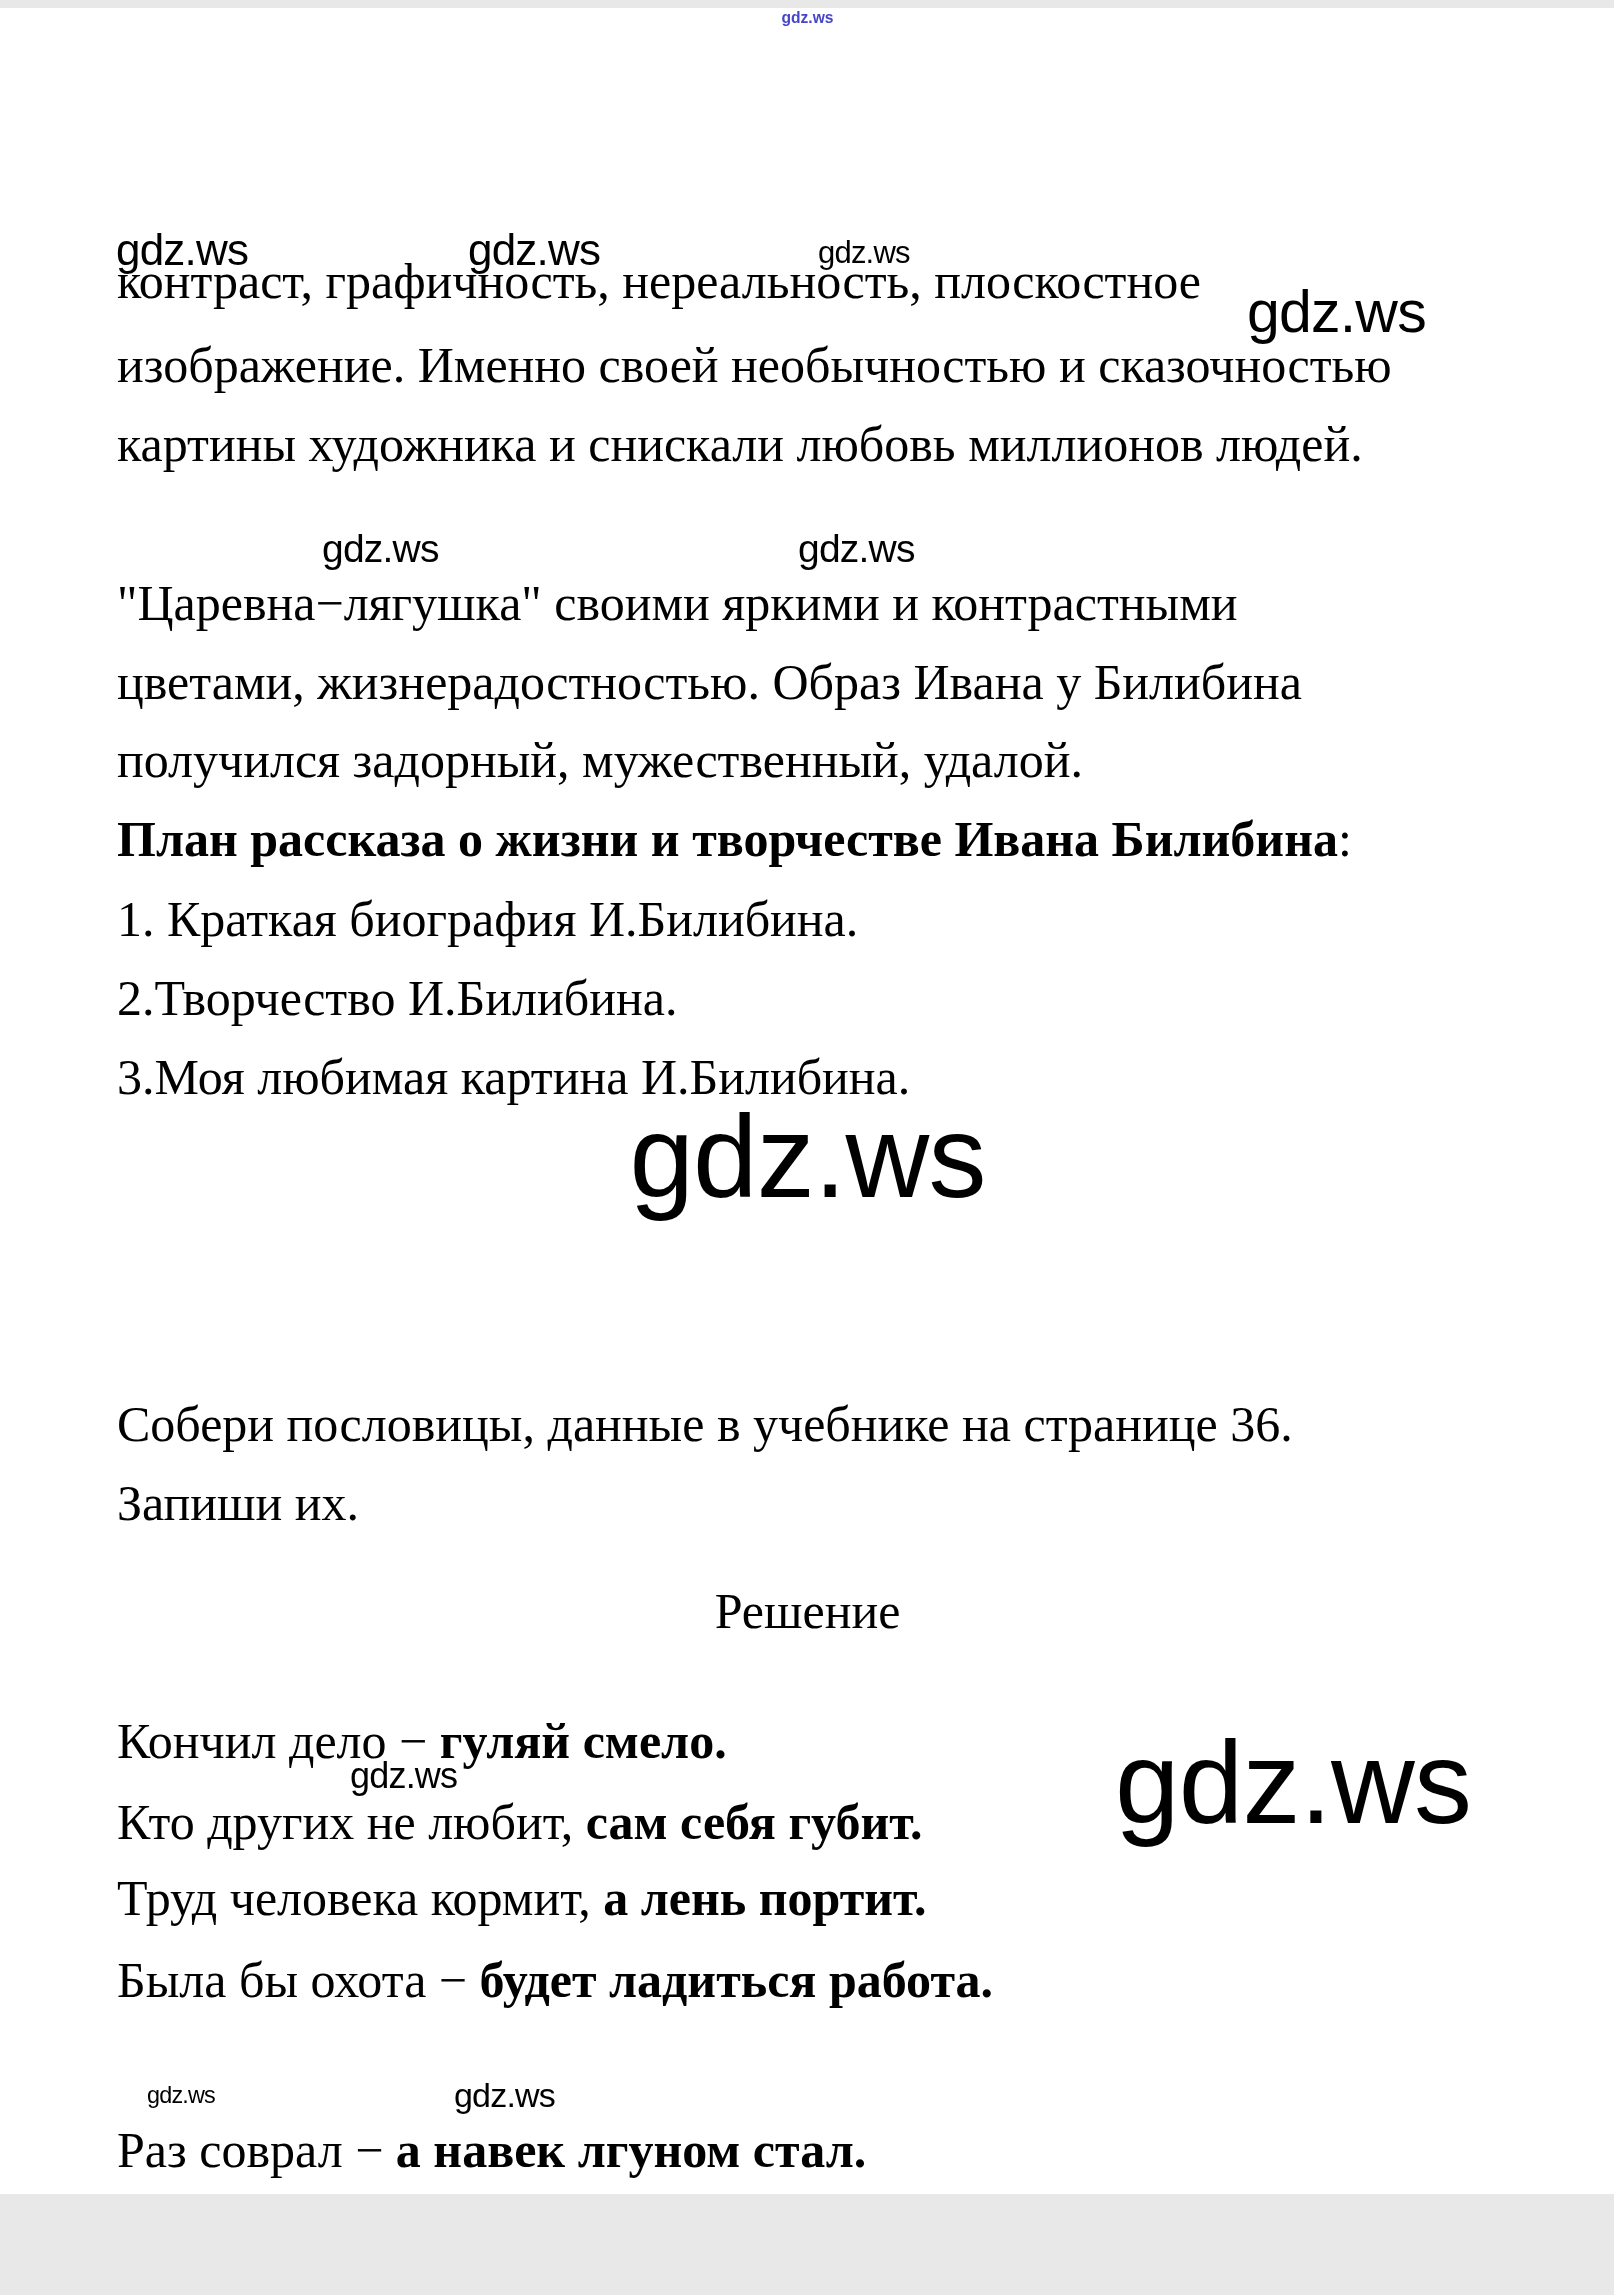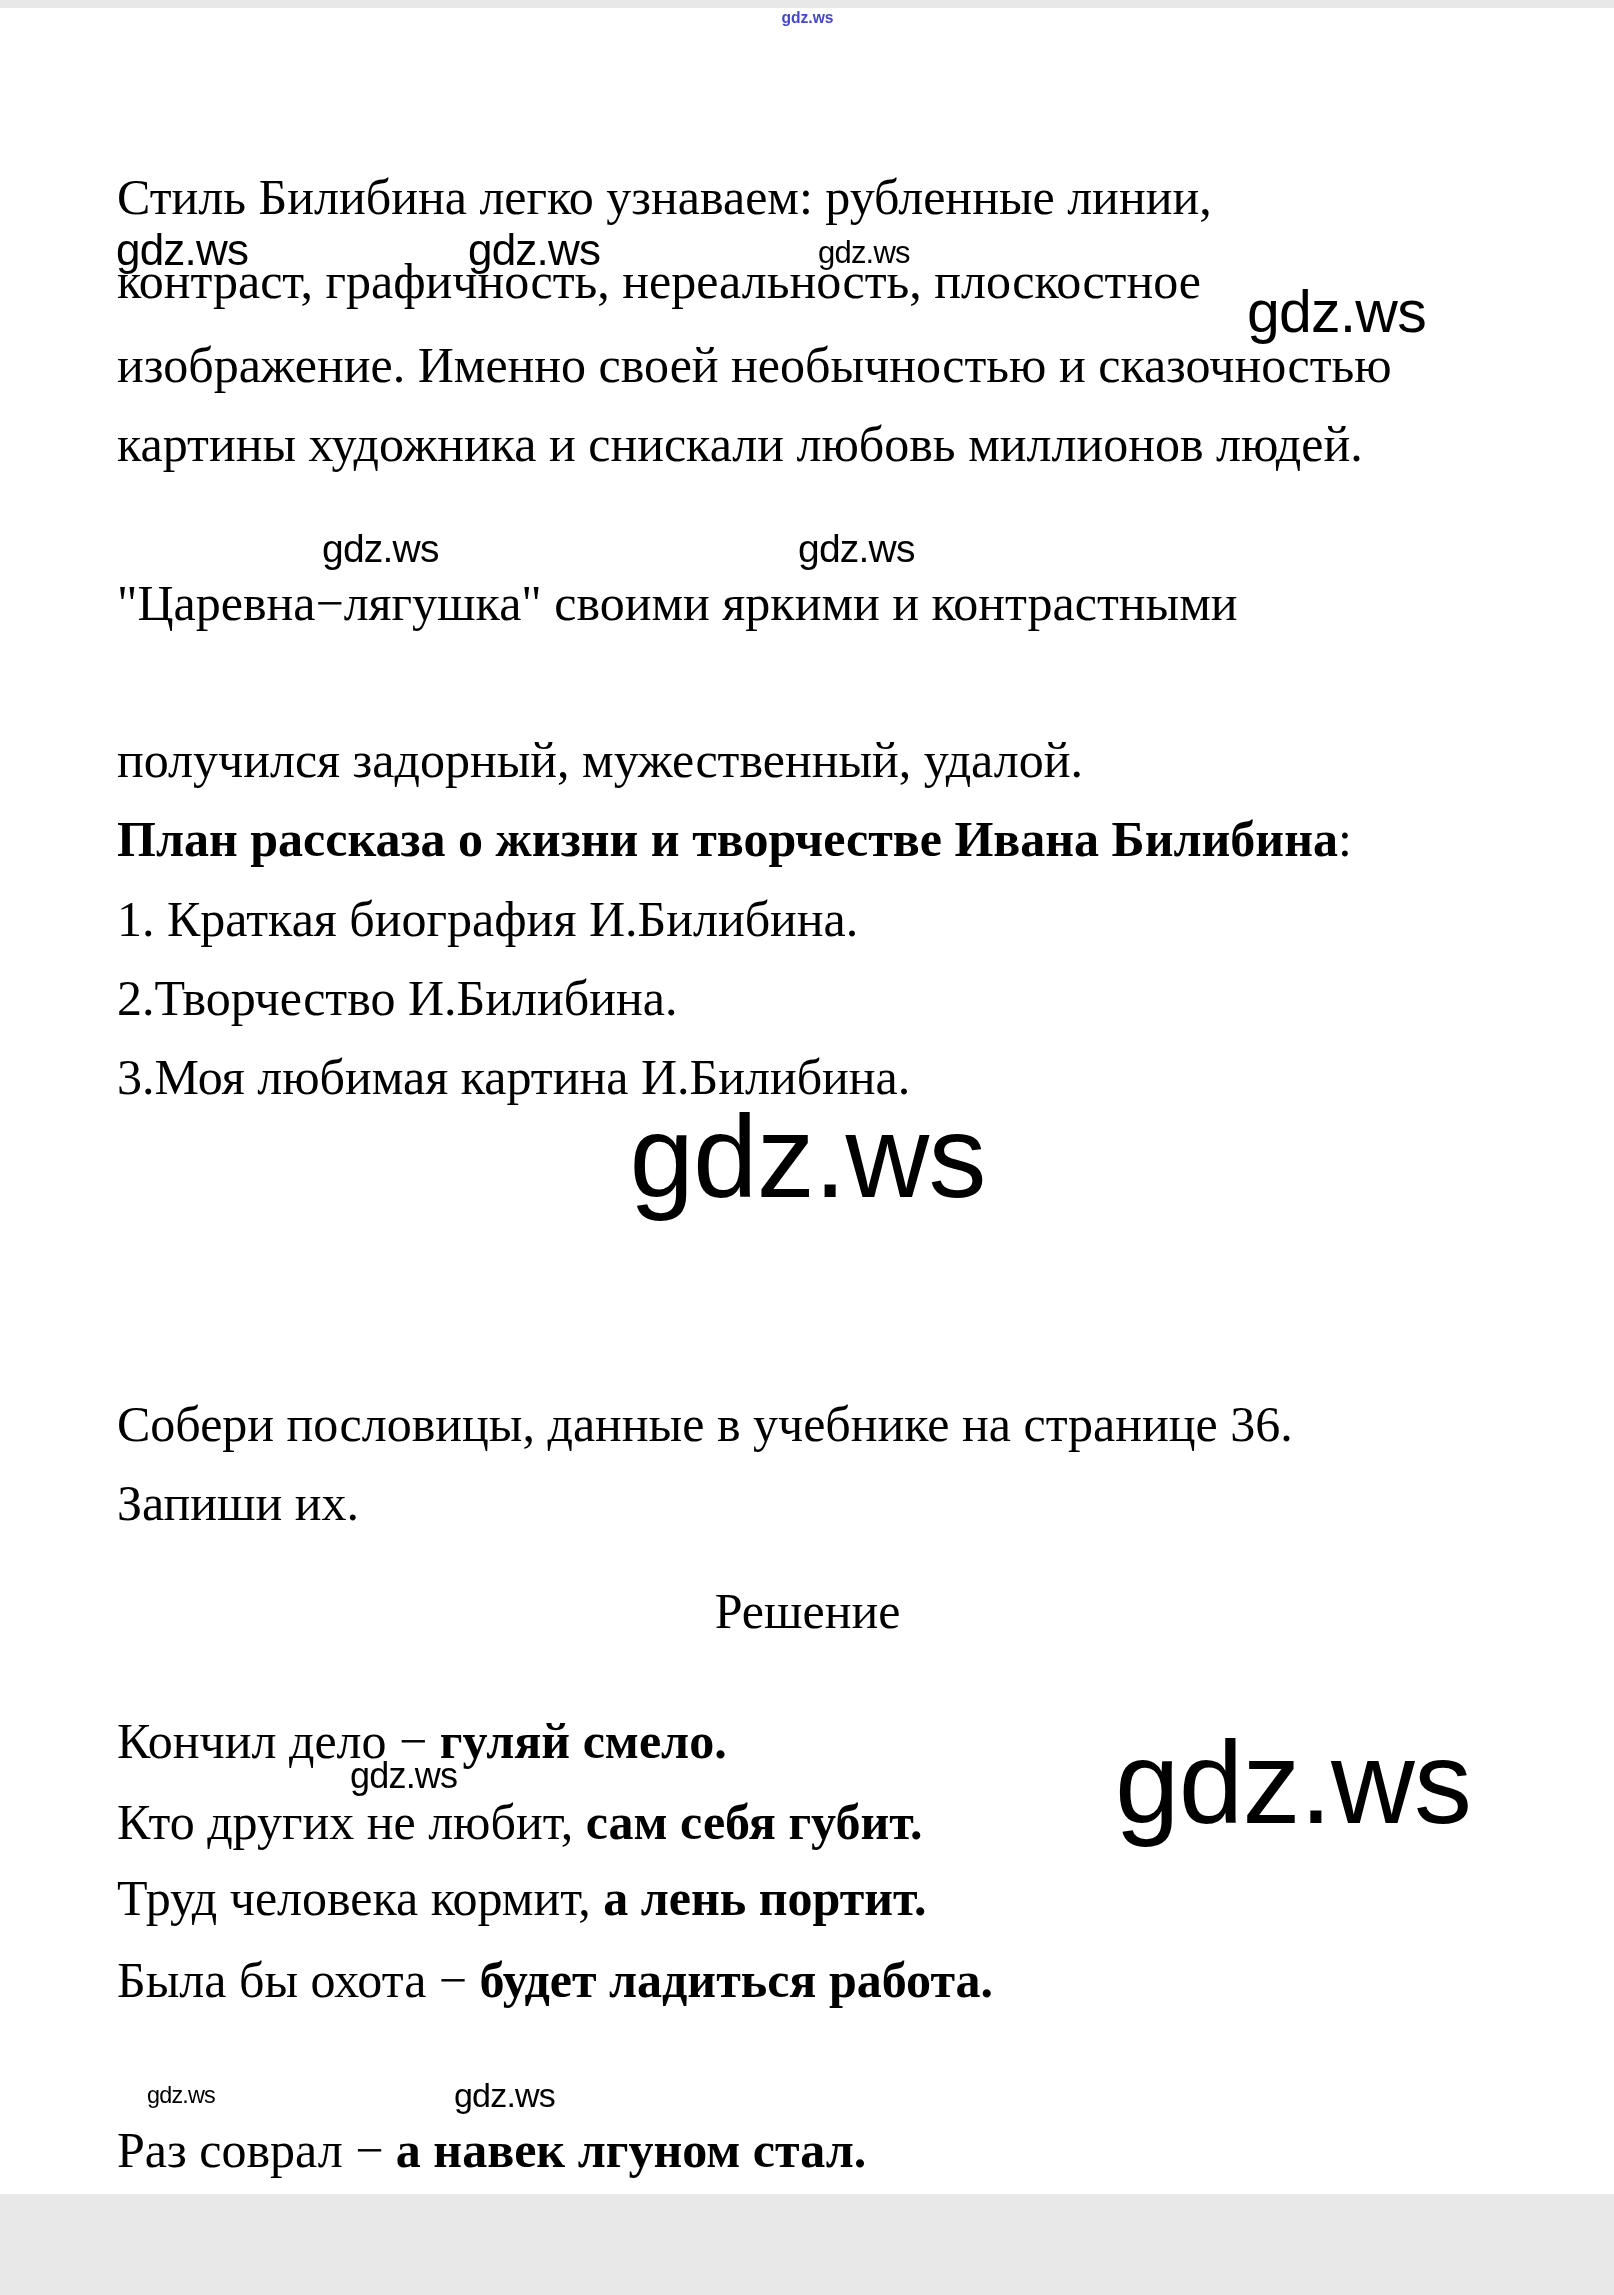--- a/index.html
+++ b/index.html
@@ -60,25 +60,25 @@
   <div class="wm" style="top:521px;left:798px;font-size:39px;">gdz.ws</div>
 
   <div class="wm center" style="top:1091px;font-size:116px;">gdz.ws</div>
 
   <div class="wm" style="top:1750px;left:350px;font-size:36px;">gdz.ws</div>
   <div class="wm" style="top:1717px;left:1115px;font-size:116px;">gdz.ws</div>
 
   <div class="wm" style="top:2076px;left:147px;font-size:23.4px;">gdz.ws</div>
   <div class="wm" style="top:2070px;left:454px;font-size:34px;">gdz.ws</div>
 
-  <div class="line" style="top:164px;">Стиль Билибина легко узнаваем: рубленные линии,</div>
   <div class="line" style="top:248px;">контраст, графичность, нереальность, плоскостное</div>
   <div class="line" style="top:332px;">изображение. Именно своей необычностью и сказочностью</div>
   <div class="line" style="top:411px;">картины художника и снискали любовь миллионов людей.</div>
   <div class="line" style="top:570px;">"Царевна−лягушка" своими яркими и контрастными</div>
+  <div class="line" style="top:649px;">цветами, жизнерадостностью. Образ Ивана у Билибина</div>
   <div class="line" style="top:727px;">получился задорный, мужественный, удалой.</div>
 
   <div class="line bold" style="top:806px;"><span>План рассказа о жизни и творчестве Ивана Билибина</span><span class="colon">:</span></div>
   <div class="line" style="top:886px;">1. Краткая биография И.Билибина.</div>
   <div class="line" style="top:965px;">2.Творчество И.Билибина.</div>
   <div class="line" style="top:1044px;">3.Моя любимая картина И.Билибина.</div>
 
   <div class="line" style="top:1391px;">Собери пословицы, данные в учебнике на странице 36.</div>
   <div class="line" style="top:1470px;">Запиши их.</div>
   <div class="line center" style="top:1578px;">Решение</div>

